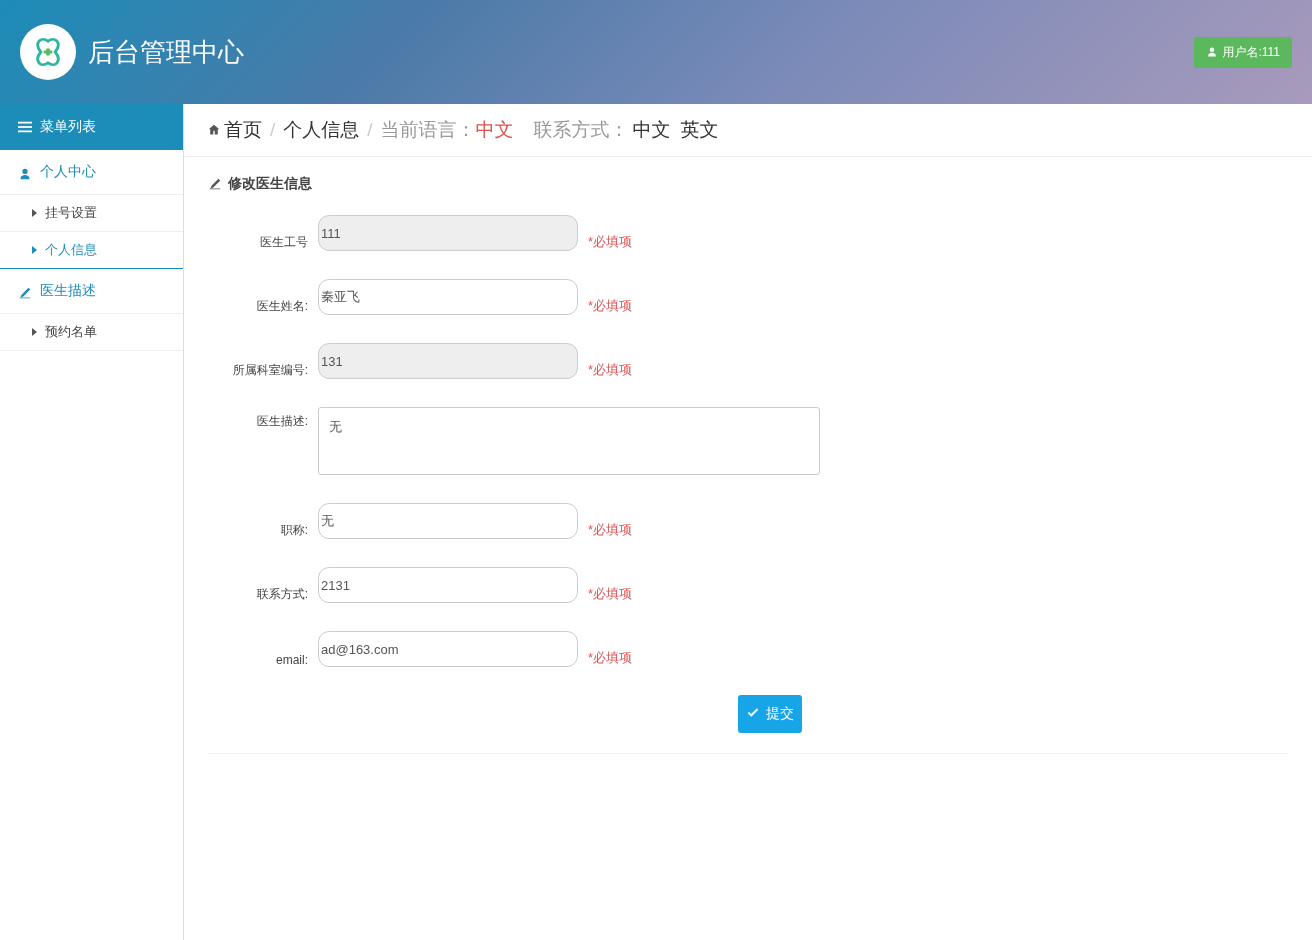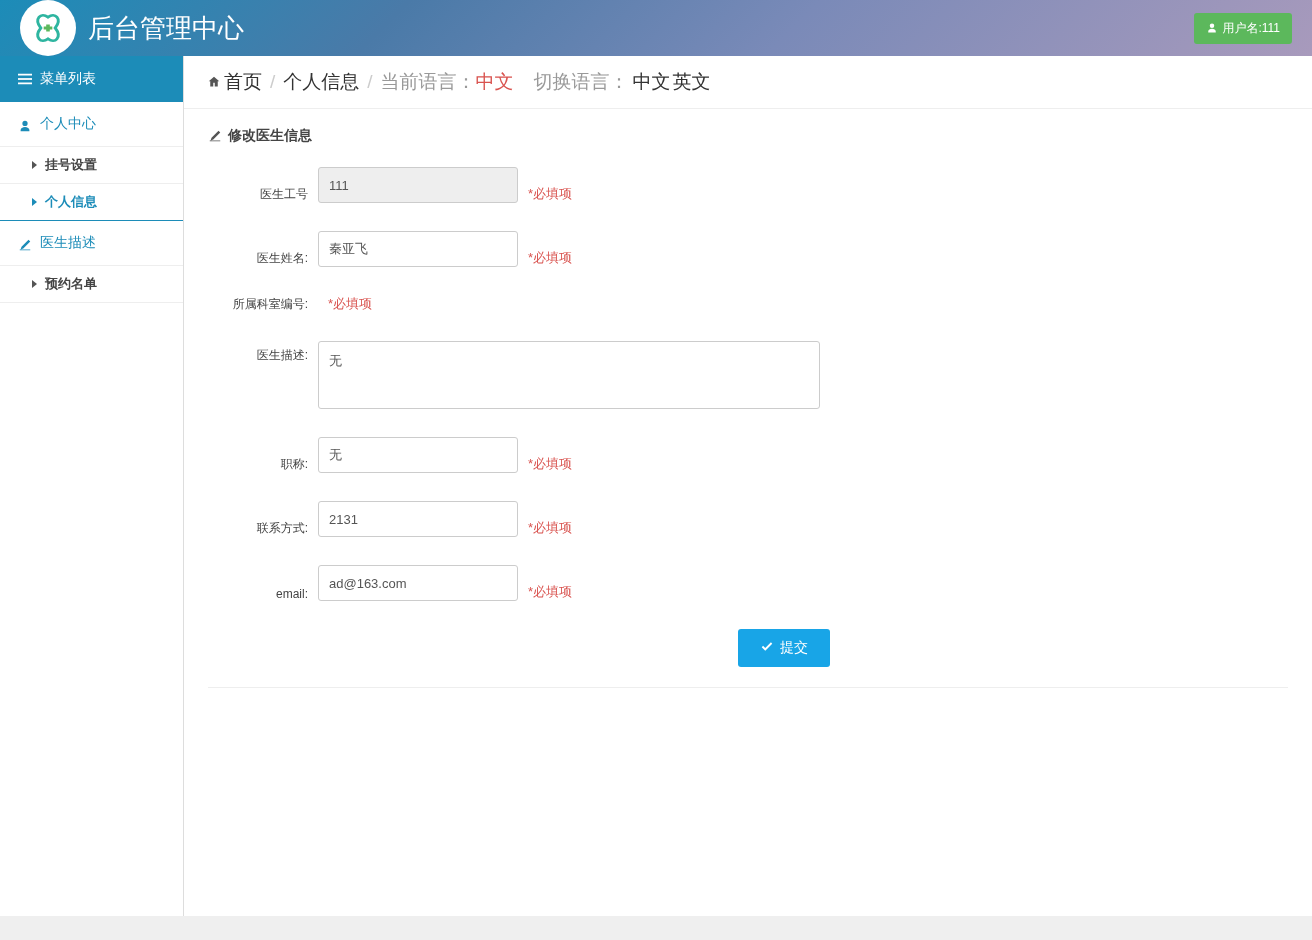--- a/index.html
+++ b/index.html
@@ -1,19 +1,19 @@
 <!DOCTYPE html>
 <html><head>
   <meta charset="utf-8">
   <style>
     * { margin: 0; padding: 0; box-sizing: border-box; }
     body { font-family: "Microsoft YaHei", Arial, sans-serif; font-size: 13px; background: #efefef; }
     
     .header {
-      height: 56px;
+      height: 104px;
       background: linear-gradient(135deg, #1c8cb8 0%, #4a7aa8 30%, #7a8ab8 60%, #a89abc 100%);
       display: flex;
       align-items: center;
       padding: 0 20px;
       justify-content: space-between;
     }
     .header-left { display: flex; align-items: center; }
     .logo {
       width: 56px; height: 56px;
       background: #fff;
@@ -63,21 +63,20 @@
     }
     .nav-section svg { width: 14px; height: 14px; margin-right: 8px; fill: #1c8cb8; }
     .nav-item {
       padding: 9px 18px 9px 32px;
       color: #444;
       font-size: 13px;
       display: flex;
       align-items: center;
       border-bottom: 1px solid #eee;
       cursor: pointer;
-      font-weight: bold;
     }
     .nav-item.active {
       color: #1c8cb8;
       border-bottom: 1px solid #1c8cb8;
     }
     .nav-item .caret { 
       width: 0; height: 0;
       border-top: 4px solid transparent;
       border-bottom: 4px solid transparent;
       border-left: 5px solid #555;
@@ -121,25 +120,25 @@
       margin-bottom: 28px;
     }
     .form-label {
       width: 100px;
       text-align: right;
       font-size: 12px;
       color: #444;
       margin-right: 10px;
     }
     .form-control {
-      width: 200px;
+      width: 260px;
       height: 36px;
       border: 1px solid #ccc;
-      border-radius: 3px;
-      padding: 0 10px;
+      border-radius: 11px;
+      padding: 0 2px;
       font-size: 13px;
       color: #555;
     }
     .form-control[readonly] {
       background: #eee;
       color: #555;
     }
     .form-textarea {
       width: 502px;
       height: 68px;
@@ -159,21 +158,21 @@
       font-size: 13px;
     }
     .submit-row {
       display: flex;
       padding-left: 530px;
     }
     .btn-submit {
       background: #18a5e7;
       color: #fff;
       border: none;
-      padding: 10px 22px;
+      padding: 10px 8px;
       border-radius: 3px;
       font-size: 14px;
       cursor: pointer;
       display: flex;
       align-items: center;
     }
     .btn-submit svg { width: 14px; height: 14px; margin-right: 6px; fill: #fff; }
     
     .content-border { border-bottom: 1px solid #eee; margin-top: 20px; }
   </style>
@@ -240,23 +239,23 @@
     <div class="breadcrumb">
       <svg viewBox="0 0 16 16">
           <path d="M8 1l7 6h-2v7h-4V9H7v5H3V7H1l7-6z"></path>
         </svg>
       <a>首页</a>
       <span class="sep">/</span>
       <a>个人信息</a>
       <span class="sep">/</span>
       <span class="muted">当前语言：</span>
       <span class="red">中文</span>
-      <span style="margin-left:20px" class="muted">切换语言：</span>
+      <span style="margin-left:20px" class="muted">联系方式：</span>
       <a style="margin-left:4px">中文</a>
-      <a style="margin-left:2px">英文</a>
+      <a style="margin-left:10px">英文</a>
     </div>
 
     <div class="panel-header">
       <svg viewBox="0 0 16 16">
           <path d="M12 2l2 2-8 8-3 1 1-3 8-8zM2 13h12v1H2z"></path>
         </svg>
       <span>修改医生信息</span>
     </div>
 
     <div class="form">
@@ -267,20 +266,21 @@
       </div>
 
       <div class="form-row">
         <label class="form-label">医生姓名:</label>
         <input class="form-control" value="秦亚飞" style="">
         <span class="required">*必填项</span>
       </div>
 
       <div class="form-row">
         <label class="form-label">所属科室编号:</label>
+        <input class="form-control" readonly="" value="131" style="">
         <span class="required">*必填项</span>
       </div>
 
       <div class="form-row textarea-row">
         <label class="form-label">医生描述:</label>
         <textarea class="form-textarea" style="">无</textarea>
       </div>
 
       <div class="form-row">
         <label class="form-label">职称:</label>

